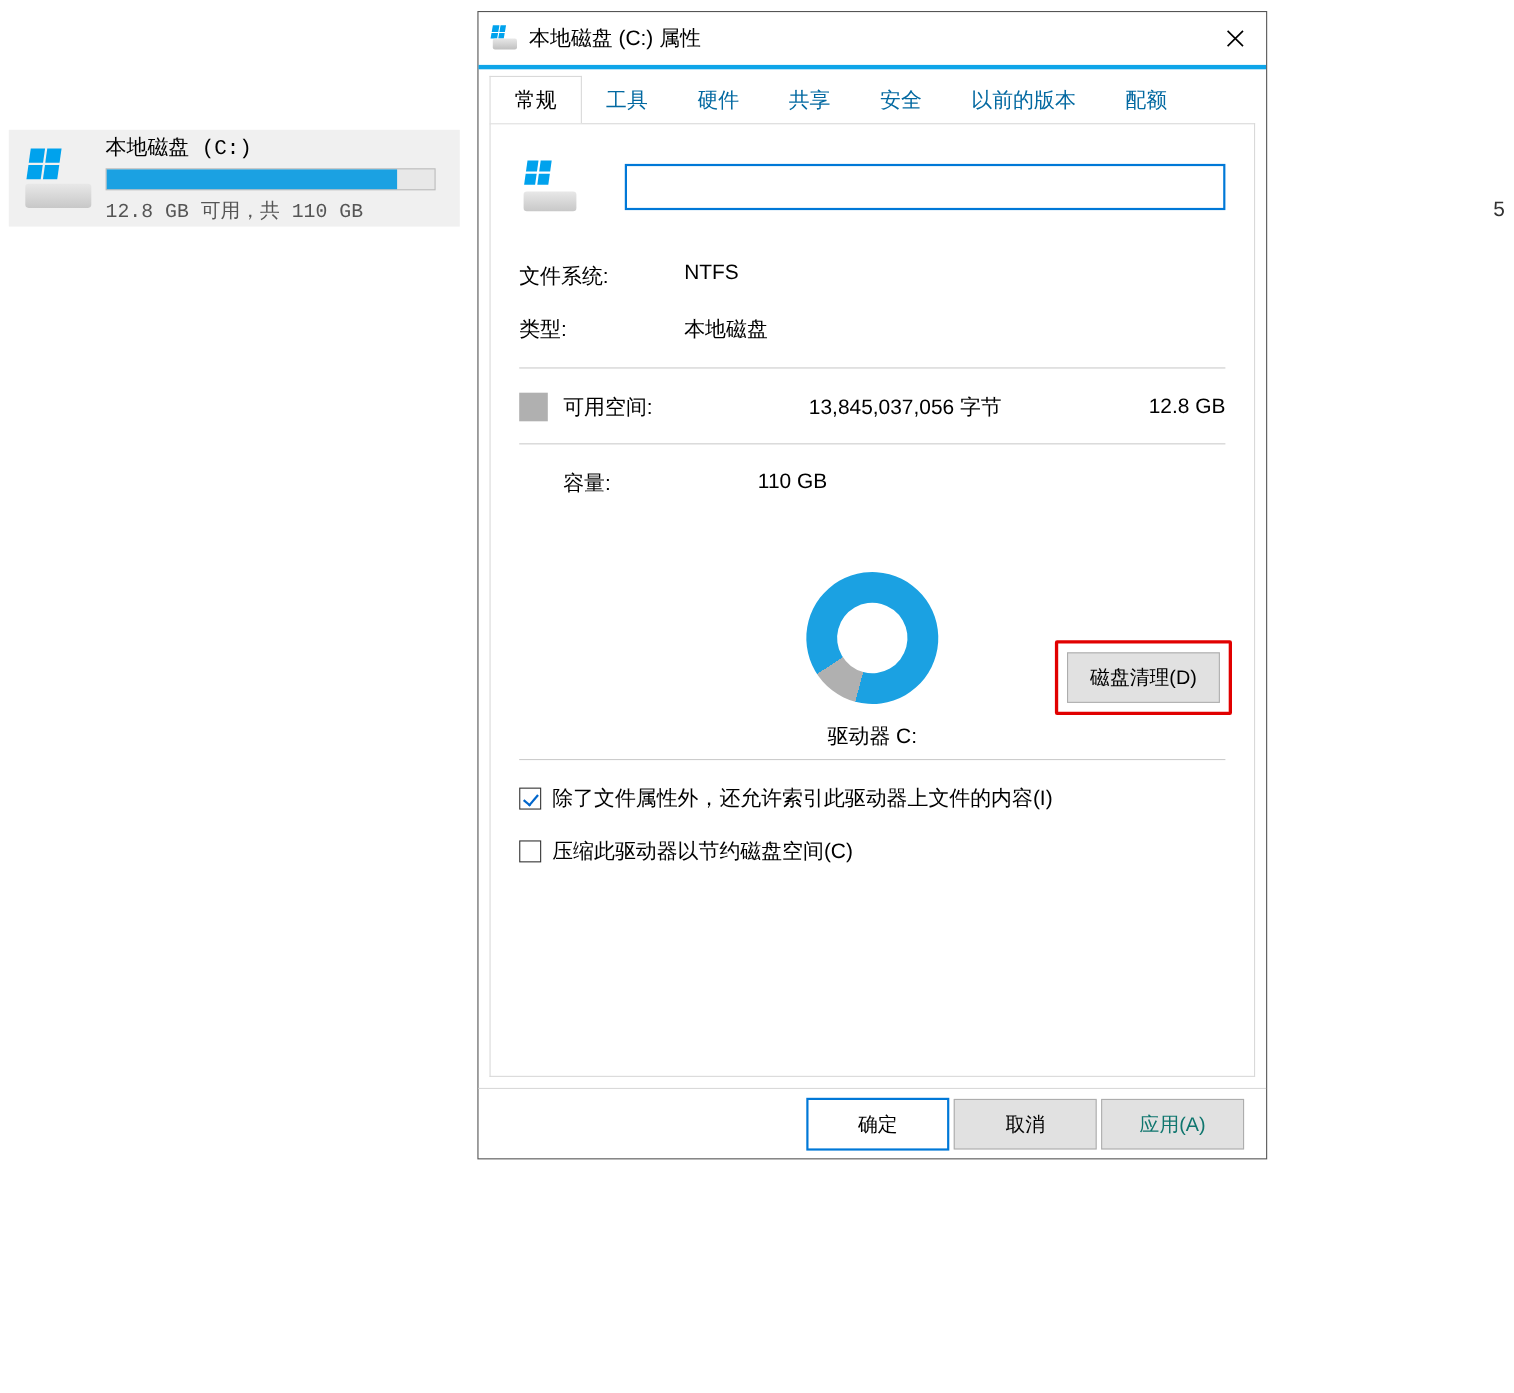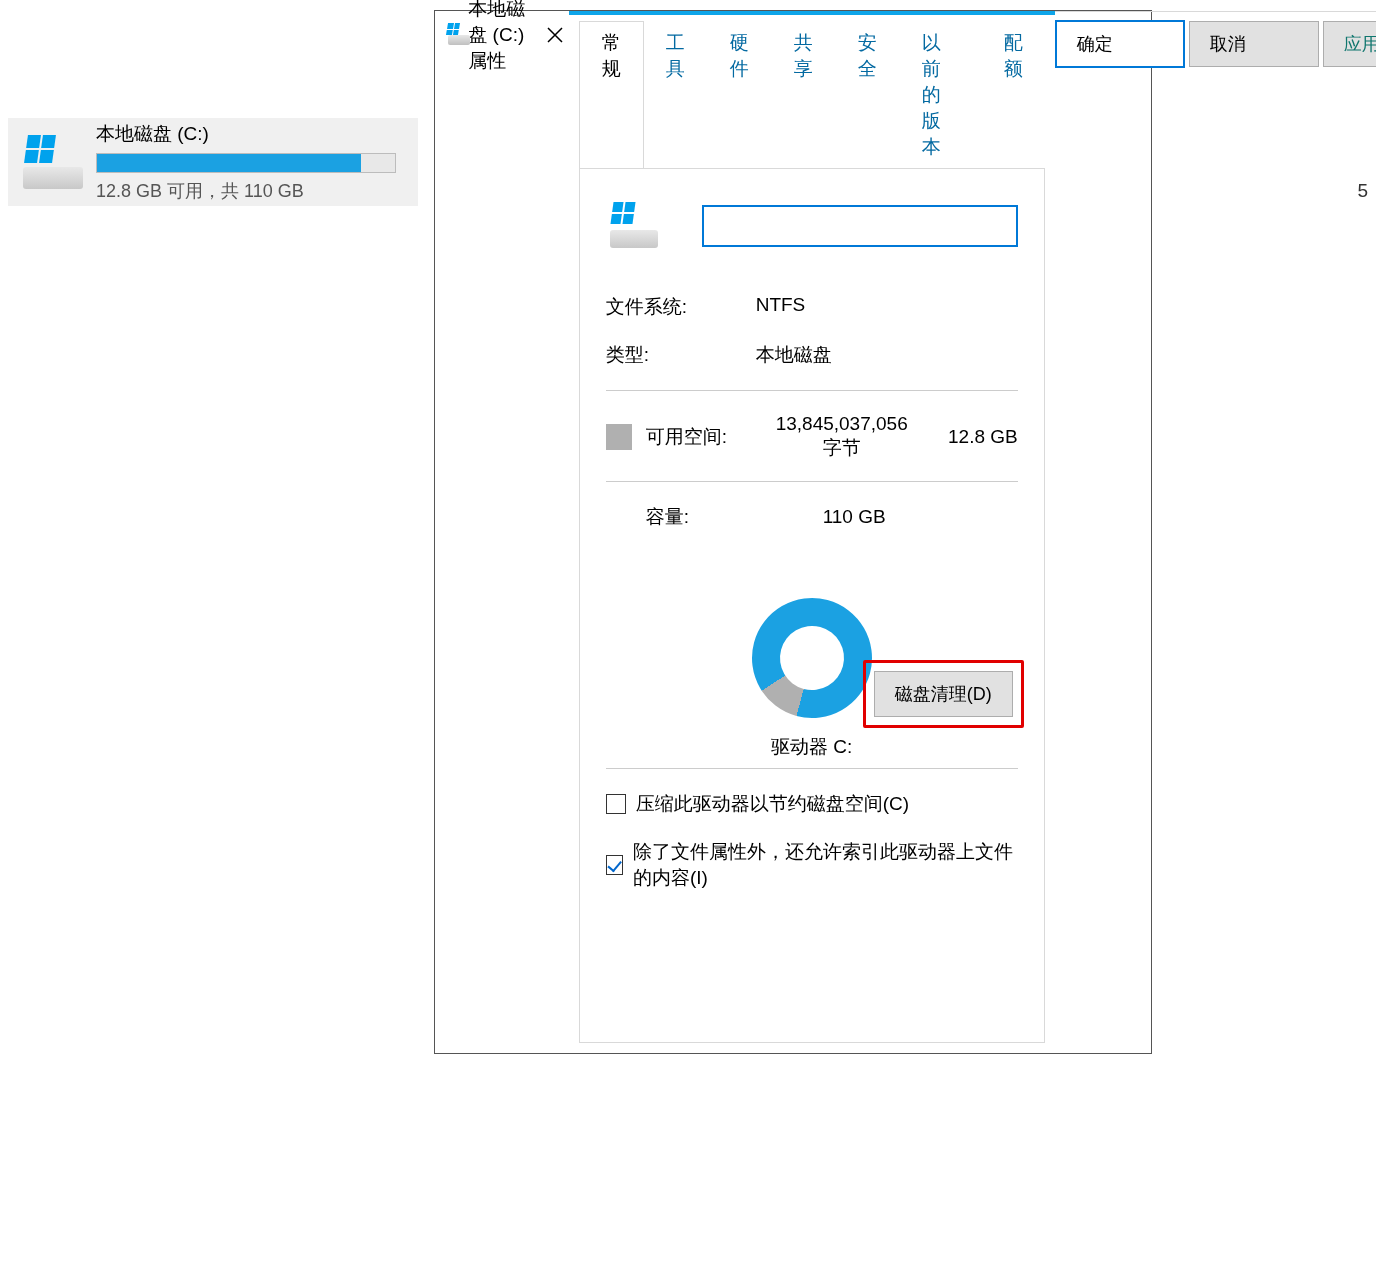--- a/index.html
+++ b/index.html
@@ -17,20 +17,21 @@
 .drive-tile {
   position: absolute;
   left: 8px;
   top: 118px;
   width: 410px;
   height: 88px;
   background: #f0f0f0;
   display: flex;
   align-items: center;
   padding: 8px 10px;
+  font-family: Liberation Mono, monospace;
 }
 .drive-tile-icon {
   width: 70px; height: 70px;
   position: relative;
   margin-right: 8px;
 }
 .drive-tile-icon .disk {
   position: absolute; left: 5px; bottom: 8px;
   width: 60px; height: 22px;
   background: linear-gradient(#e8e8e8,#c8c8c8);
@@ -60,21 +61,21 @@
 
 .dialog {
   position: absolute;
   left: 434px;
   top: 10px;
   width: 718px;
   height: 1044px;
   background: #fff;
   border: 1px solid #555;
   display: flex;
-  flex-direction: row;
+  flex-direction: column;
 }
 .titlebar {
   height: 48px;
   display: flex;
   align-items: center;
   padding-left: 12px;
 }
 .titlebar .tb-icon {
   width: 24px; height: 24px; position: relative; margin-right: 10px;
 }
@@ -200,21 +201,21 @@
   content: ""; position: absolute; left: 28px; top: 28px;
   width: 64px; height: 64px; border-radius: 50%; background: #fff;
 }
 .cleanup-area {
   position: absolute; right: -6px; bottom: -10px;
   border: 3px solid #e10000; padding: 8px; border-radius: 2px;
 }
 .btn {
   background: #e1e1e1; border: 1px solid #adadad;
   padding: 10px 20px; font-size: 18px; min-width: 130px;
-  text-align: left; cursor: pointer;
+  text-align: center; cursor: pointer;
 }
 
 .drive-label-line { text-align: center; font-size: 19px; margin-bottom: 6px; }
 
 
 .chk-row { display: flex; align-items: center; font-size: 19px; margin-top: 22px; }
 .chk {
   width: 20px; height: 20px; border: 1.5px solid #333; margin-right: 10px;
   display: inline-flex; align-items: center; justify-content: center;
 }
@@ -339,26 +340,26 @@
           <div class="btn">
             <span>磁盘清理(D)</span>
           </div>
         </div>
       </div>
       <div class="drive-label-line">驱动器 C:</div>
 
       <hr class="hr">
 
       <div class="chk-row">
+        <span class="chk checked"></span>
+        <span>除了文件属性外，还允许索引此驱动器上文件的内容(I)</span>
+      </div>
+      <div class="chk-row">
         <span class="chk"></span>
         <span>压缩此驱动器以节约磁盘空间(C)</span>
-      </div>
-      <div class="chk-row">
-        <span class="chk checked"></span>
-        <span>除了文件属性外，还允许索引此驱动器上文件的内容(I)</span>
       </div>
 
     </div>
   </div>
 
   <div class="dialog-footer">
     <div class="btn primary">确定</div>
     <div class="btn">取消</div>
     <div class="btn disabled">应用(A)</div>
   </div>

